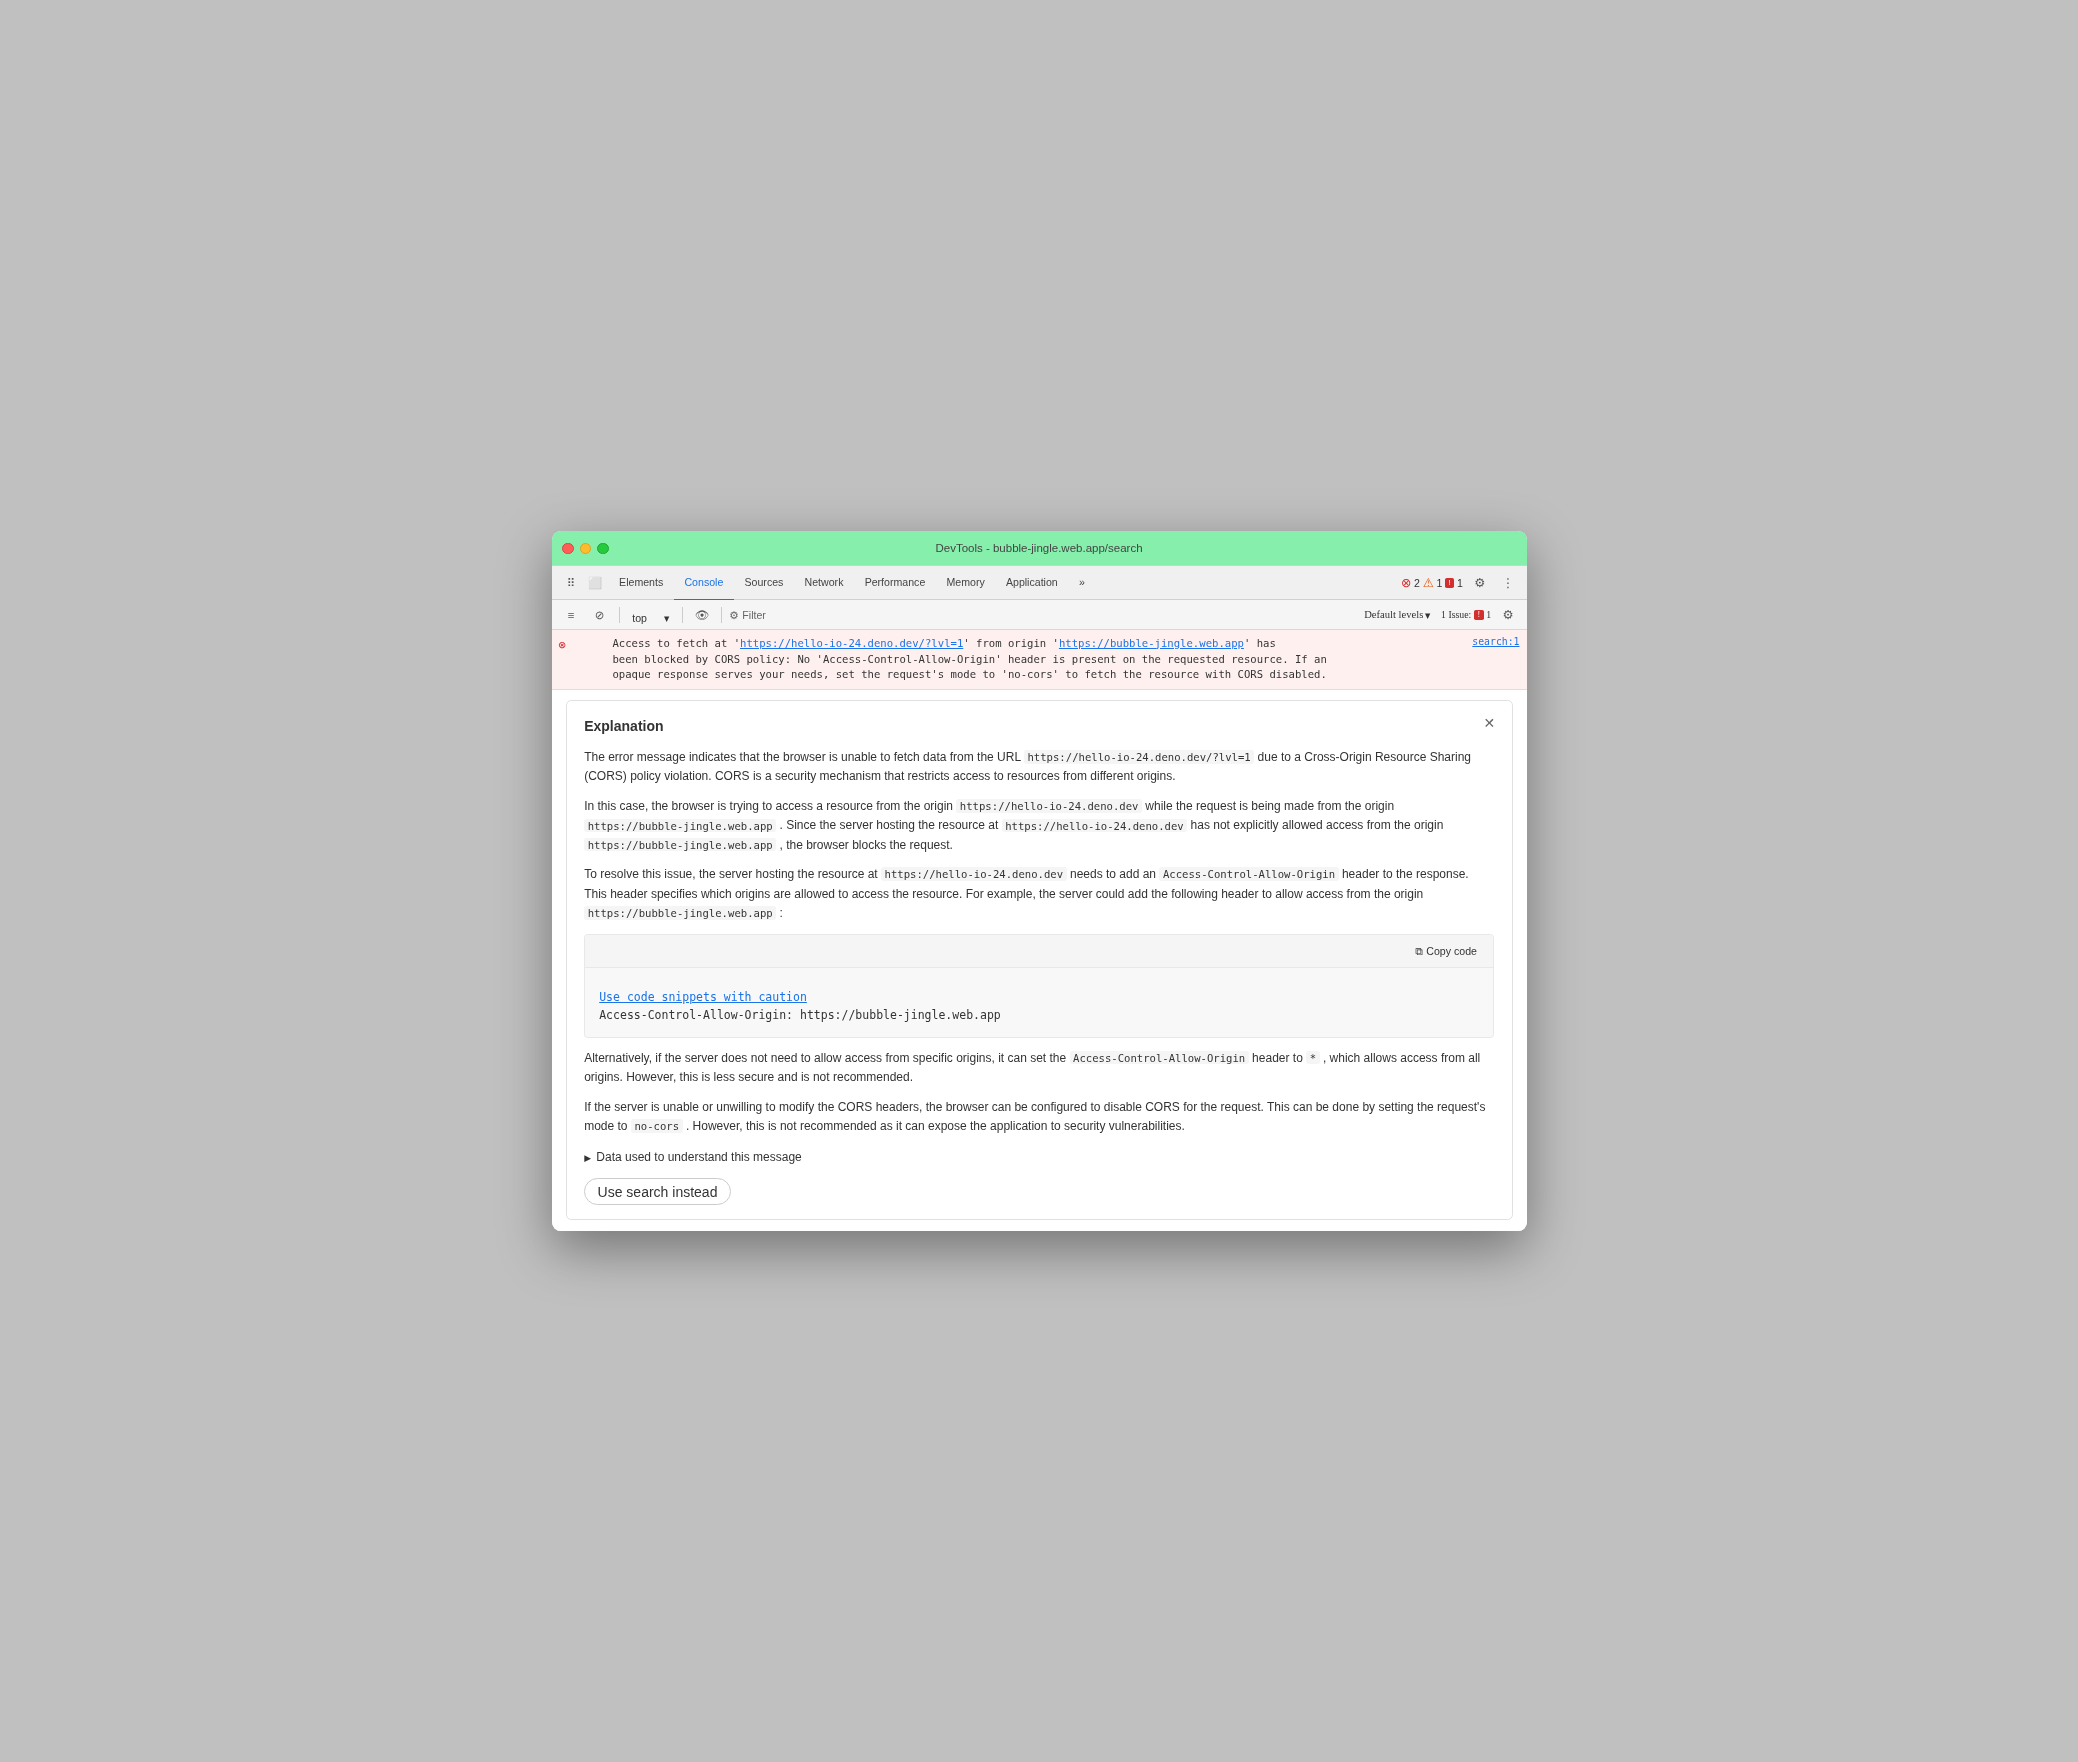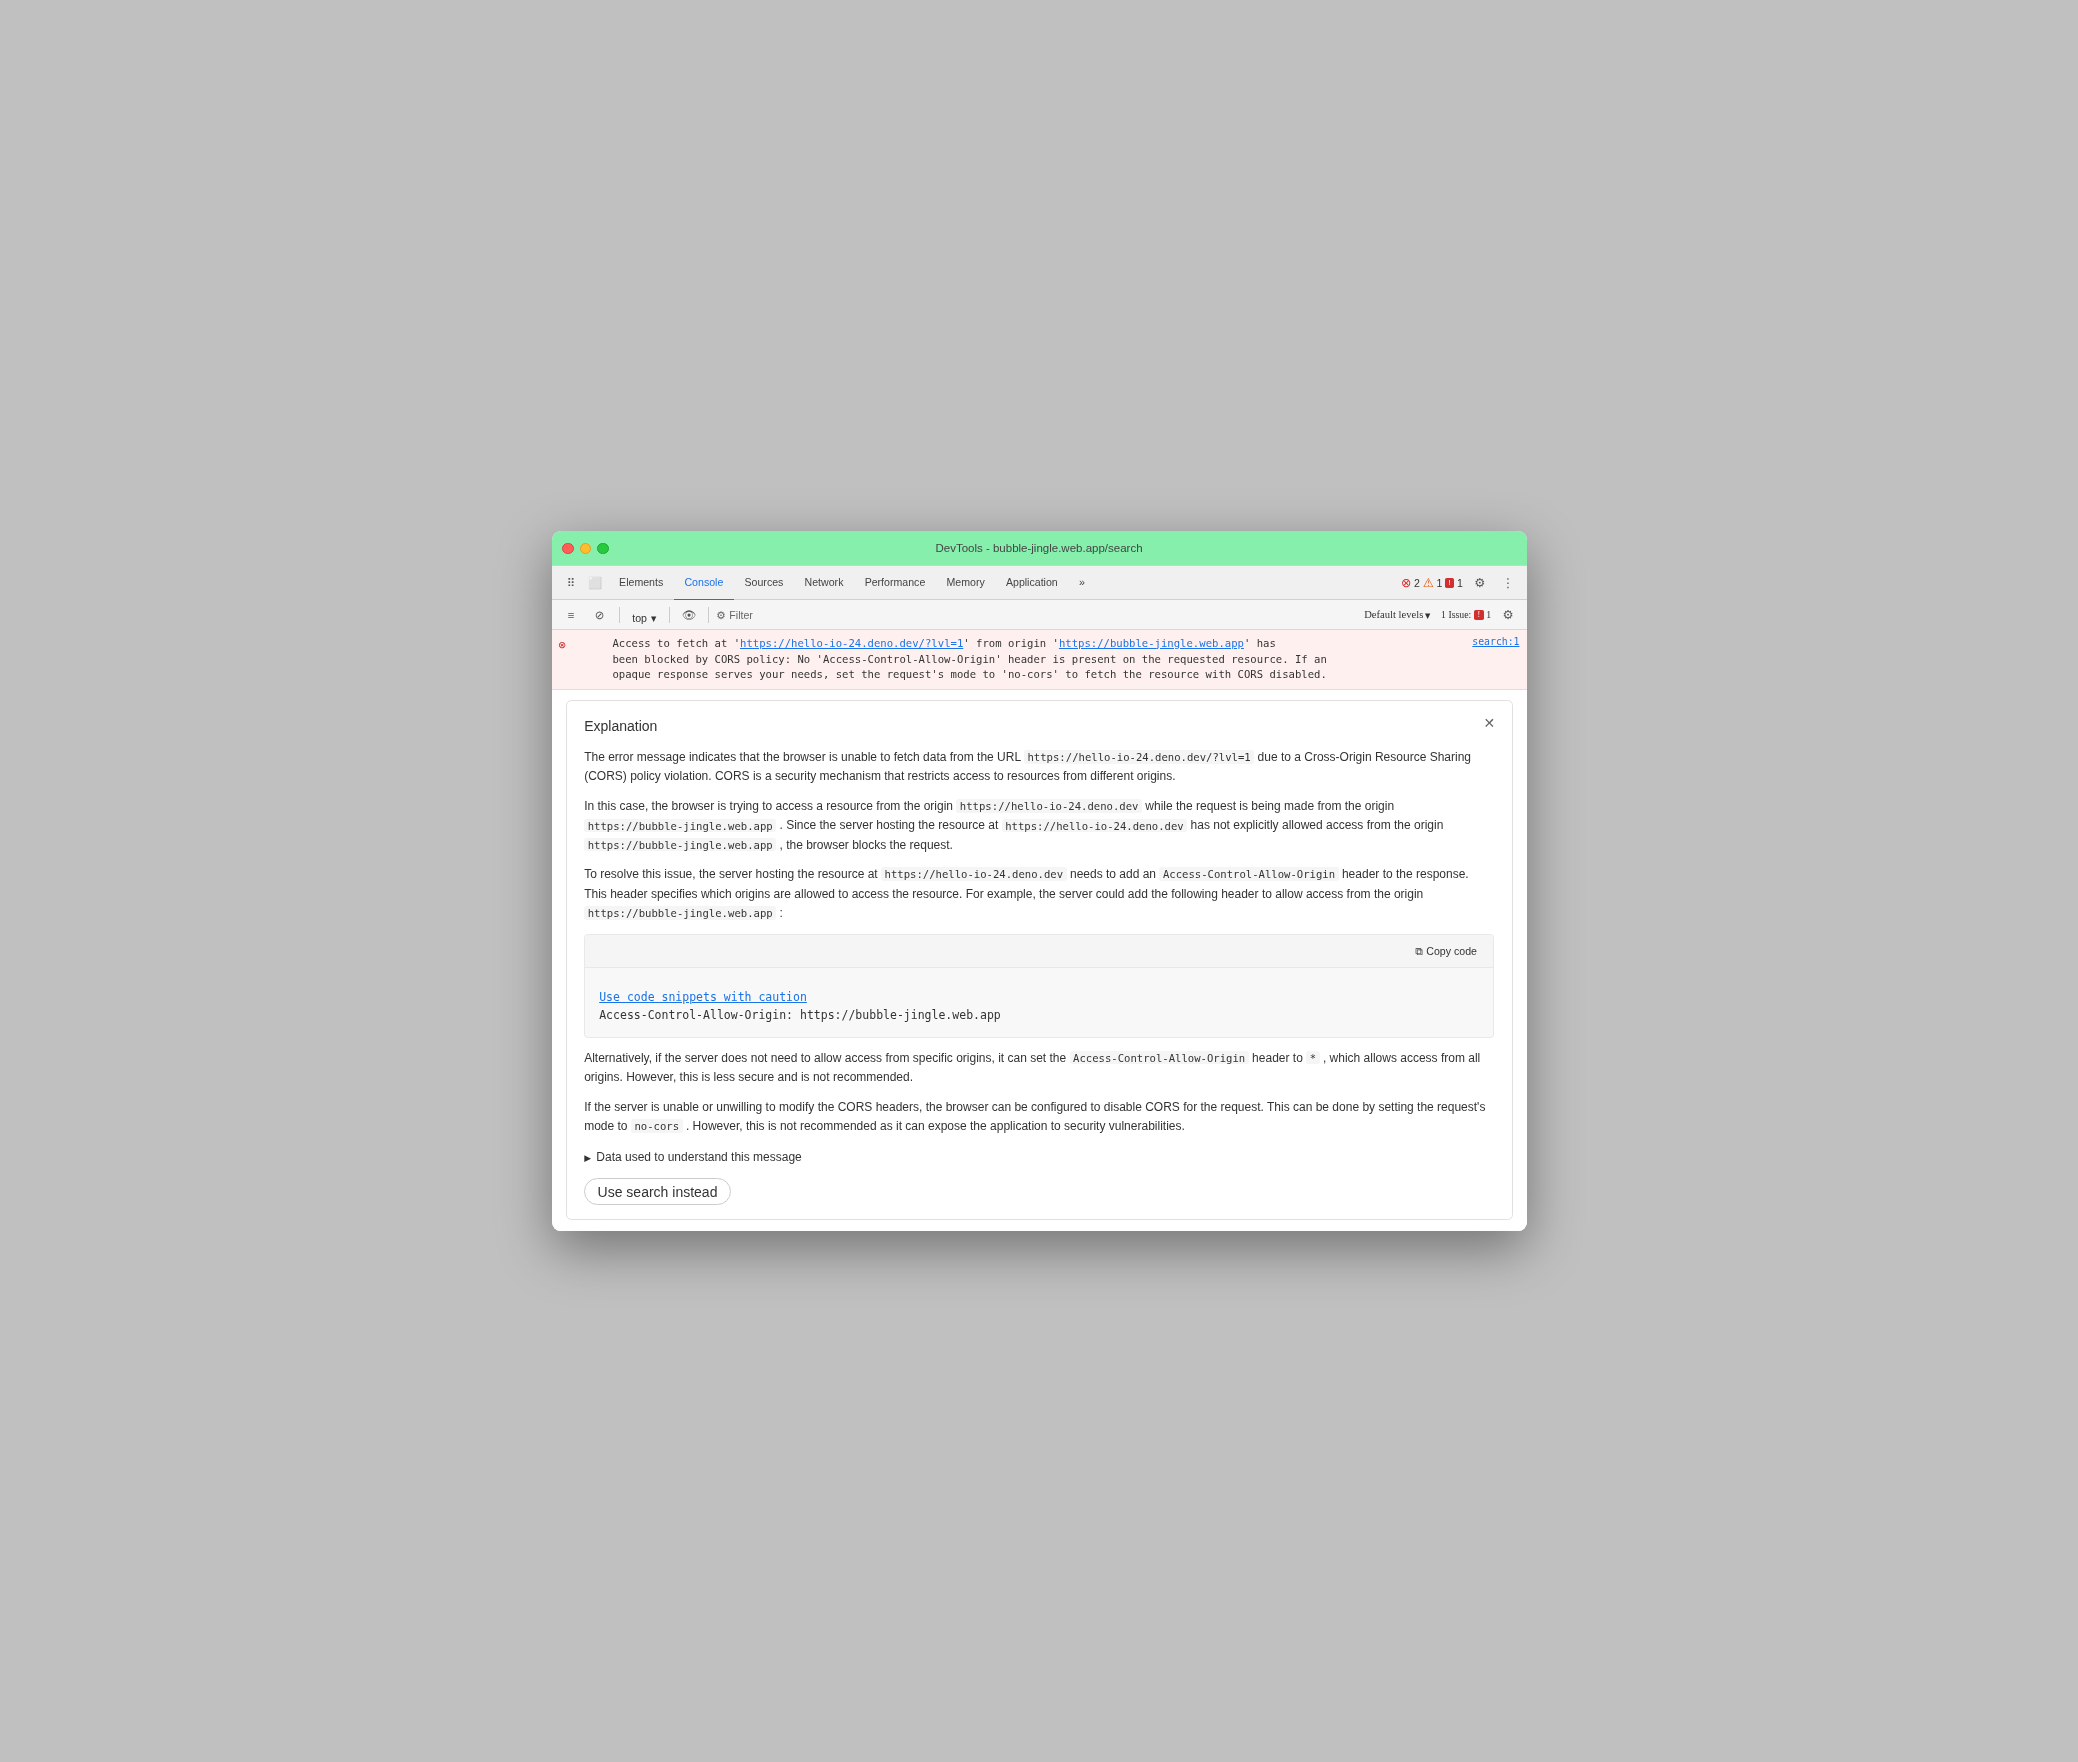--- a/index.html
+++ b/index.html
@@ -122,21 +122,21 @@
       background: #ccc;
       margin: 0 3.5px;
     }
     .toolbar-btn {
       padding: 2.7px 5.3px;
       font-size: 10.6px;
       color: #333;
       cursor: pointer;
       display: flex;
       align-items: center;
-      gap: 4px;
+      gap: 17px;
       border-radius: 2.7px;
       margin-top: 6px;
     }
     .filter-area {
       display: flex;
       align-items: center;
       gap: 3.5px;
       flex: 1;
     }
     .toolbar-right {
@@ -196,21 +196,21 @@
       border-radius: 5.3px;
       padding: 14px 17.7px;
       background: white;
       font-size: 12px;
       line-height: 1.6;
       color: #333;
       position: relative;
     }
     .explanation-title {
       font-size: 14px;
-      font-weight: 400;
+      font-weight: 700;
       color: #333;
       margin-bottom: 10.6px;
     }
     .close-btn {
       position: absolute;
       right: 12.4px;
       top: 12.4px;
       cursor: pointer;
       color: #666;
       font-size: 14px;

